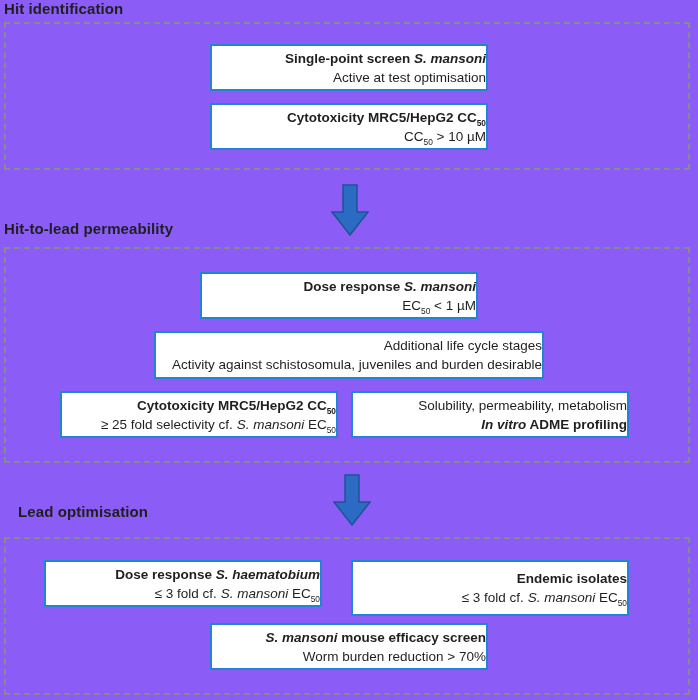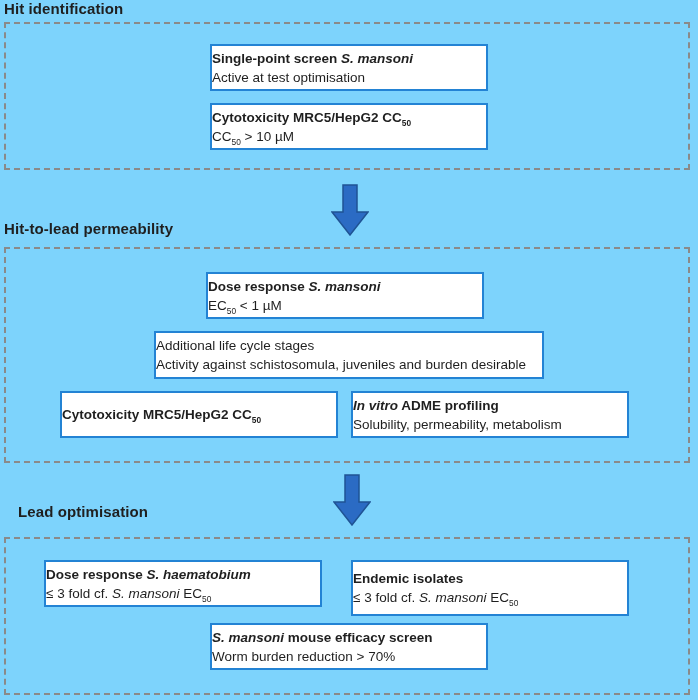--- a/index.html
+++ b/index.html
@@ -5,21 +5,21 @@
   html, body {
     margin: 0;
     padding: 0;
     background: #ffffff;
     font-family: "Liberation Sans", sans-serif;
   }
   .canvas {
     position: relative;
     width: 698px;
     height: 700px;
-    background: #7dd3fc;
+    background: #8b5cf6;
     overflow: hidden;
     color: var(--text, #1f1f1f);
   }
   .section-heading {
     position: absolute;
     left: 4px;
     font-size: 15px;
     font-weight: 700;
     color: var(--text, #1f1f1f);
     letter-spacing: 0.1px;
@@ -33,21 +33,21 @@
     box-sizing: border-box;
     background: transparent;
   }
   .box {
     position: absolute;
     box-sizing: border-box;
     border: 2px solid var(--box-border, #2383d4);
     background: #ffffff;
     display: flex;
     flex-direction: column;
-    align-items: flex-start;
+    align-items: flex-end;
     justify-content: center;
     text-align: center;
   }
   .box-line {
     font-size: 13.5px;
     line-height: 19px;
     white-space: nowrap;
     color: var(--text, #1f1f1f);
   }
   .box-title { font-weight: 700; }
@@ -80,37 +80,38 @@
   </div>
 
   <svg class="arrow" style="left:331px;top:184px;" width="38" height="52" viewBox="0 0 38 52">
     <polygon points="12,1 26,1 26,28 37,28 19,51 1,28 12,28" stroke-width="1.5" fill="#2b6bc4" stroke="#1f5394"></polygon>
   </svg>
 
   <div class="section-heading" style="top:220px;">Hit-to-lead permeability</div>
 
   <div class="panel" style="top:247px;height:216px;"></div>
 
-  <div class="box" style="left:206px;top:272px;width:278px;height:47px;">
+  <div class="box" style="left:200px;top:272px;width:278px;height:47px;">
     <div class="box-line box-title"><span style="font-weight: 700;">Dose response </span><span style="font-weight: 700; font-style: italic;">S. mansoni</span></div>
     <div class="box-line"><span>EC</span><sub>50</sub><span> &lt; 1 µM</span></div>
   </div>
 
   <div class="box" style="left:154px;top:331px;width:390px;height:48px;">
     <div class="box-line box-title"><span style="font-weight: 400;">Additional life cycle stages</span></div>
     <div class="box-line"><span>Activity against schistosomula, juveniles and burden desirable</span></div>
   </div>
 
   <div class="box" style="left:60px;top:391px;width:278px;height:47px;">
     <div class="box-line box-title"><span style="font-weight: 700;">Cytotoxicity MRC5/HepG2 CC</span><sub style="font-weight: 700;">50</sub></div>
+    <div class="box-line"><span>≥ 25 fold selectivity cf. </span><span style="font-style: italic;">S. mansoni</span><span> EC</span><sub>50</sub></div>
   </div>
 
   <div class="box" style="left:351px;top:391px;width:278px;height:47px;">
+    <div class="box-line"><span>Solubility, permeability, metabolism</span></div>
     <div class="box-line box-title"><span style="font-weight: 700; font-style: italic;">In vitro</span><span style="font-weight: 700;"> ADME profiling</span></div>
-    <div class="box-line"><span>Solubility, permeability, metabolism</span></div>
   </div>
 
   <svg class="arrow" style="left:333px;top:474px;" width="38" height="52" viewBox="0 0 38 52">
     <polygon points="12,1 26,1 26,28 37,28 19,51 1,28 12,28" stroke-width="1.5" fill="#2b6bc4" stroke="#1f5394"></polygon>
   </svg>
 
   <div class="section-heading" style="top:503px;margin-left:14px;">Lead optimisation</div>
 
   <div class="panel" style="top:537px;height:158px;"></div>
 

